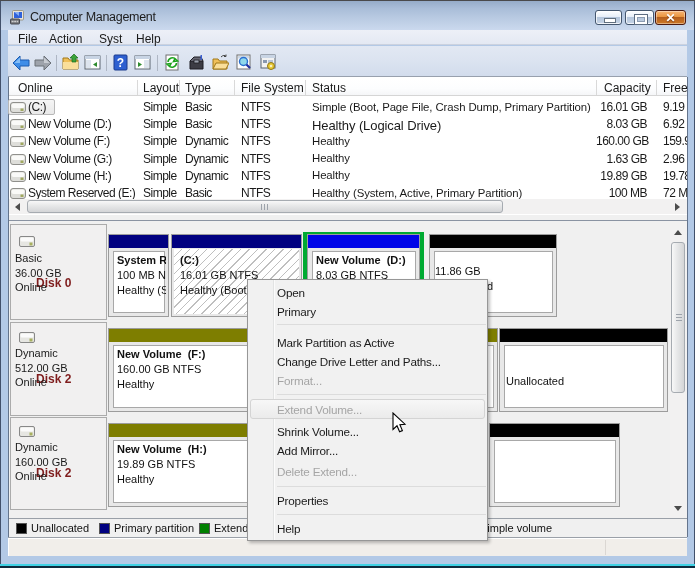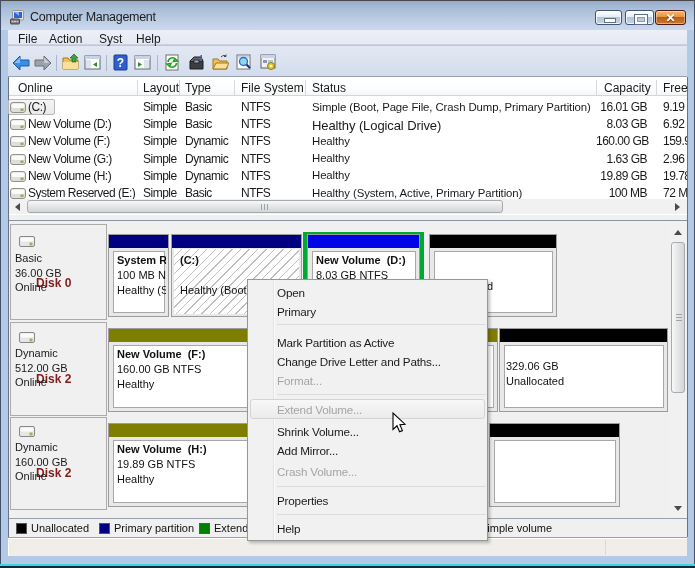--- a/index.html
+++ b/index.html
@@ -288,33 +288,35 @@
       <div class="pbar" style="background:#000080"></div>
       <div class="pbody"></div>
       <div class="ptxt pt1" style="left:8px;top:18px">System Rese</div>
       <div class="ptxt" style="left:8px;top:33px">100 MB NTFS</div>
       <div class="ptxt" style="left:8px;top:48px">Healthy (Syst</div>
     </div>
     <div class="pbox" style="left:171px;top:234px;width:131px;height:83px">
       <div class="pbar" style="background:#000080"></div>
       <div style="position:absolute;left:2px;right:2px;top:14px;bottom:2px;background:repeating-linear-gradient(135deg,#ffffff 0px,#ffffff 5px,#bfbfbf 5px,#bfbfbf 6px)"></div>
       <div class="ptxt pt1" style="left:8px;top:18px">(C:)</div>
+      <div class="ptxt" style="left:8px;top:33px">16.01 GB NTFS</div>
       <div class="ptxt" style="left:8px;top:48px">Healthy (Boot, P</div>
     </div>
     <div style="position:absolute;left:303px;top:232px;width:121px;height:88px;background:#00aa32"></div>
     <div class="pbox" style="left:307px;top:234px;width:113px;height:83px">
       <div class="pbar" style="background:#0005e8"></div>
       <div class="pbody"></div>
       <div class="ptxt pt1" style="left:8px;top:18px">New Volume  (D:)</div>
       <div class="ptxt" style="left:8px;top:33px">8.03 GB NTFS</div>
       <div class="ptxt" style="left:8px;top:48px">Healthy (Logi</div>
     </div>
     <div class="pbox" style="left:429px;top:234px;width:128px;height:83px">
       <div class="pbar" style="background:#000000"></div>
       <div class="pbody"></div>
+      <div class="ptxt" style="left:5px;top:29px">11.86 GB</div>
       <div class="ptxt" style="left:5px;top:44px">Unallocated</div>
     </div>
     <div class="dlabel" style="top:322px;height:94px"></div>
     <svg class="dico" style="left:19px;top:332px" viewBox="0 0 16 11">
       <rect x="0.5" y="0.5" width="15" height="10" rx="1.5" fill="#e6e6e2" stroke="#888"></rect>
       <rect x="1.5" y="1.5" width="13" height="4" rx="1.5" fill="#fbfbfb"></rect>
       <rect x="10.5" y="6.5" width="3" height="3" fill="#a8b060"></rect>
     </svg>
     <div class="dtitle" style="left:36px;top:332px">Disk 2</div>
     <div class="dsub" style="left:15px;top:346px">Dynamic
@@ -323,21 +325,20 @@
     <div class="pbox" style="left:108px;top:328px;width:390px;height:84px">
       <div class="pbar" style="background:#7e7e00"></div>
       <div class="pbody"></div>
       <div class="ptxt pt1" style="left:8px;top:18px">New Volume  (F:)</div>
       <div class="ptxt" style="left:8px;top:33px">160.00 GB NTFS</div>
       <div class="ptxt" style="left:8px;top:48px">Healthy</div>
     </div>
     <div class="pbox" style="left:499px;top:328px;width:169px;height:84px">
       <div class="pbar" style="background:#000000"></div>
       <div class="pbody"></div>
-      <div class="ptxt" style="left:6px;top:30px">329.06 GB</div>
       <div class="ptxt" style="left:6px;top:45px">Unallocated</div>
     </div>
     <div class="dlabel" style="top:417px;height:93px"></div>
     <svg class="dico" style="left:19px;top:426px" viewBox="0 0 16 11">
       <rect x="0.5" y="0.5" width="15" height="10" rx="1.5" fill="#e6e6e2" stroke="#888"></rect>
       <rect x="1.5" y="1.5" width="13" height="4" rx="1.5" fill="#fbfbfb"></rect>
       <rect x="10.5" y="6.5" width="3" height="3" fill="#a8b060"></rect>
     </svg>
     <div class="dtitle" style="left:36px;top:426px">Disk 2</div>
     <div class="dsub" style="left:15px;top:440px">Dynamic
@@ -387,21 +388,21 @@
 <div class="mi" style="top:283px">Open</div>
 <div class="mi" style="top:302px">Primary</div>
 <div class="msep" style="top:324px"></div>
 <div class="mi" style="top:333px">Mark Partition as Active</div>
 <div class="mi" style="top:352px">Change Drive Letter and Paths...</div>
 <div class="mi mi-d" style="top:371px">Format...</div>
 <div class="msep" style="top:394px"></div>
 <div class="mi mi-d" style="top:400px">Extend Volume...</div>
 <div class="mi" style="top:422px">Shrink Volume...</div>
 <div class="mi" style="top:441px">Add Mirror...</div>
-<div class="mi mi-d" style="top:462px">Crash Volume...</div>
+<div class="mi mi-d" style="top:462px">Delete Extend...</div>
 <div class="msep" style="top:486px"></div>
 <div class="mi" style="top:491px">Properties</div>
 <div class="msep" style="top:514px"></div>
 <div class="mi" style="top:519px">Help</div>
 
 <svg class="abs" style="left:392px;top:412px" width="16" height="23" viewBox="0 0 16 23">
  <path d="M1 1 L1 17.5 L5 13.8 L7.6 19.8 L10.4 18.6 L7.9 12.7 L13 12.2 Z" fill="#fff" stroke="#000" stroke-width="1.1"></path>
 </svg>
 
 </body></html>

